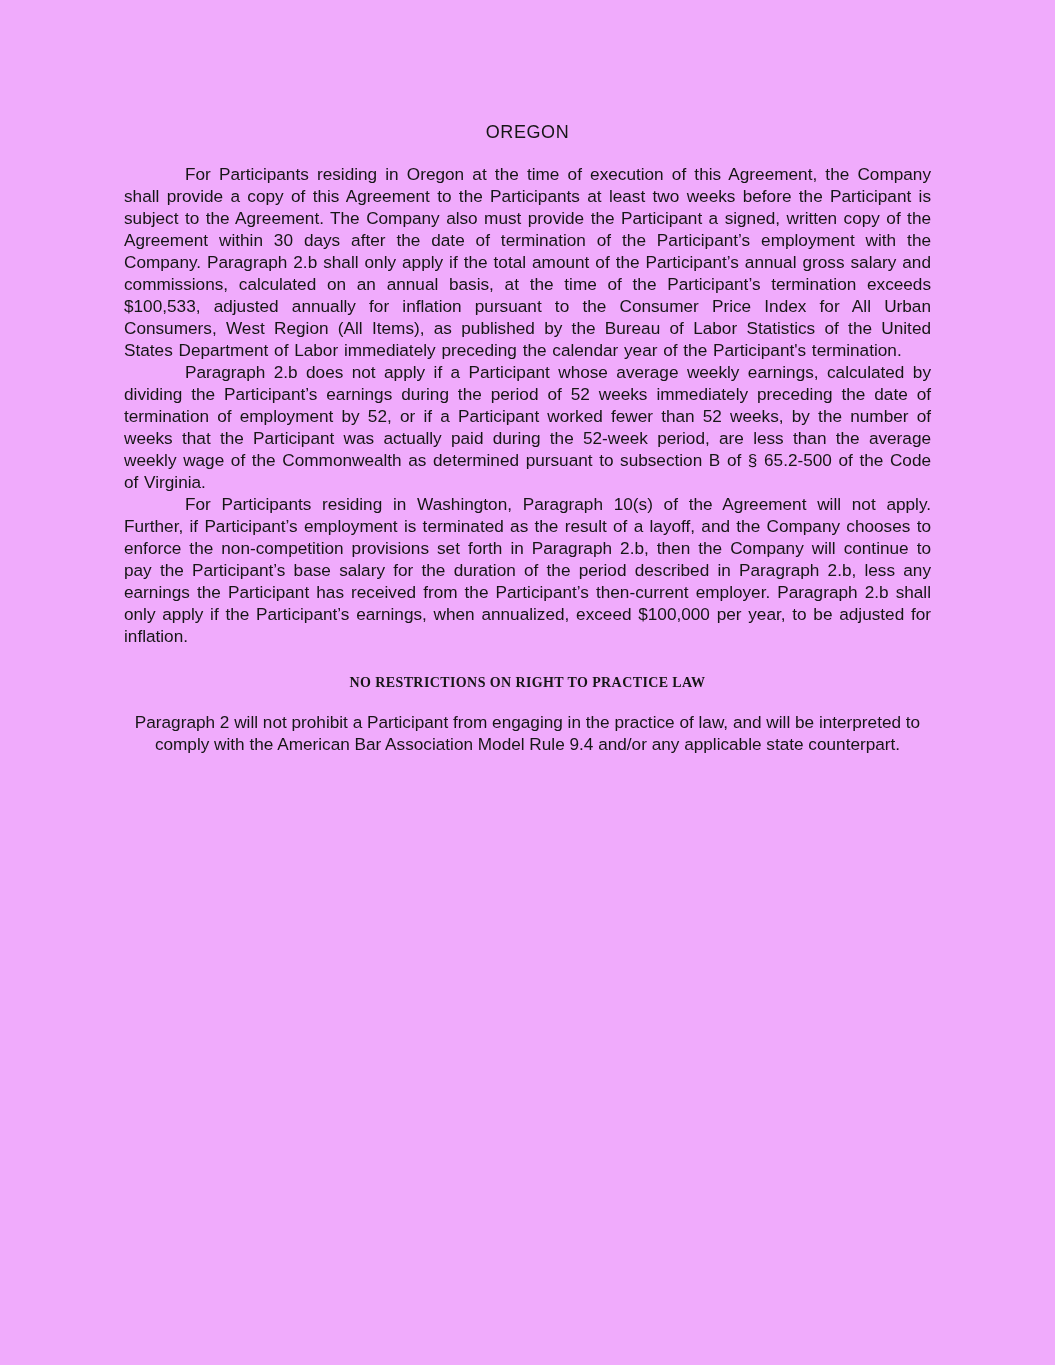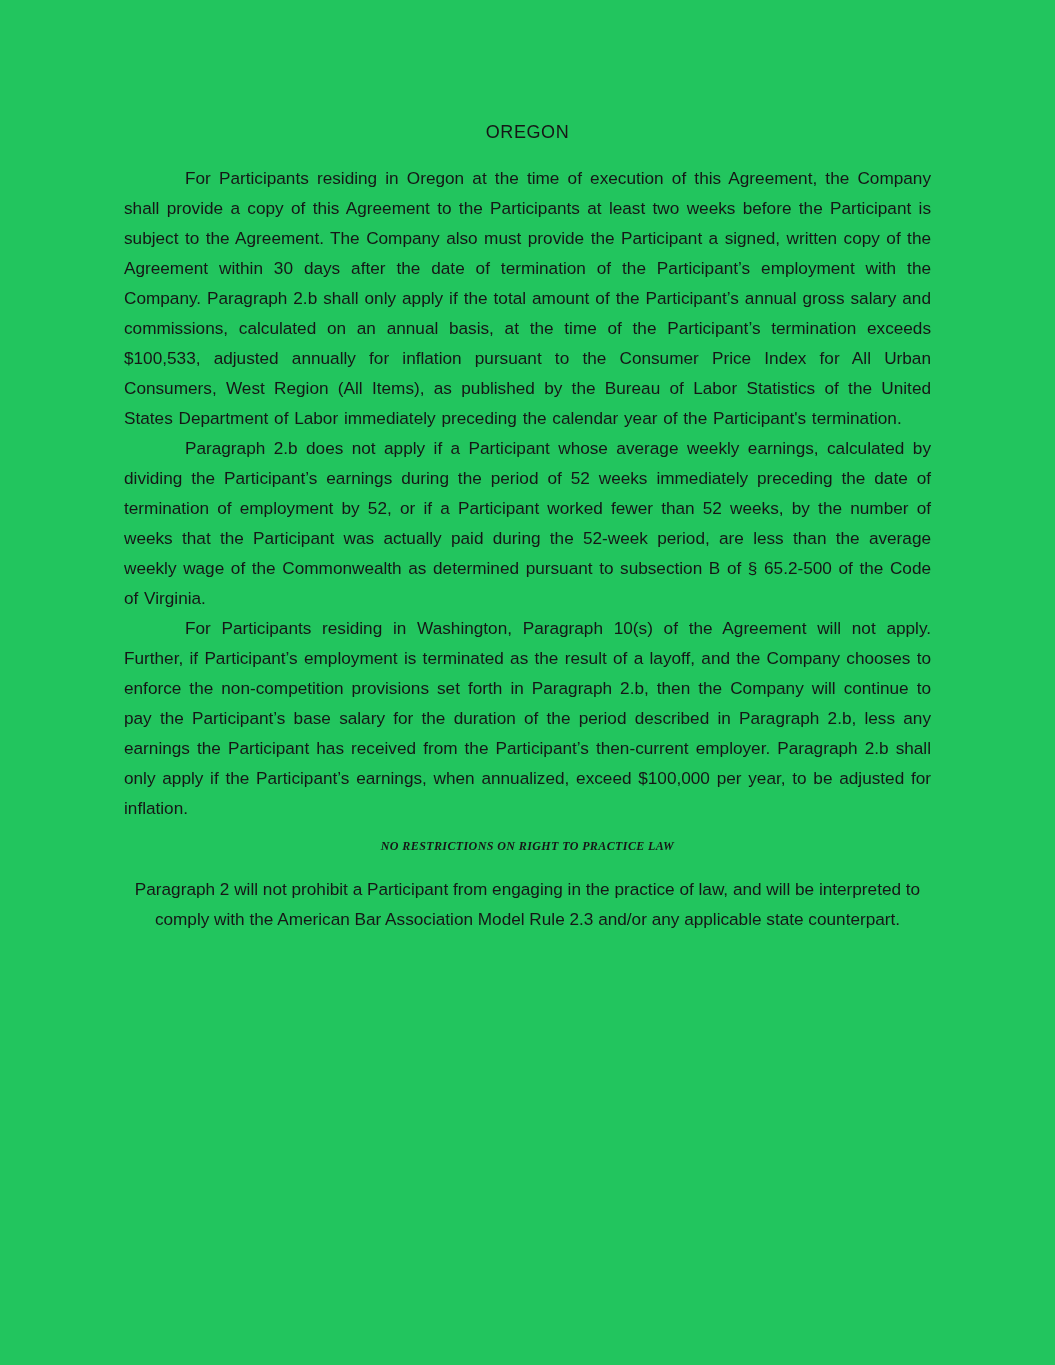--- a/index.html
+++ b/index.html
@@ -11,21 +11,21 @@
     width: 1055px;
     height: 1365px;
     font-family: "Liberation Sans", sans-serif;
     color: #151515;
     -webkit-font-smoothing: antialiased;
   }
   .page {
     position: relative;
     width: 1055px;
     height: 1365px;
-    background: #22c55e;
+    background: #f0abfc;
     overflow: hidden;
   }
   .content {
     position: absolute;
     left: 124px;
     top: 122px;
     width: 807px;
   }
   .section-heading {
     font-size: 18px;
@@ -33,35 +33,34 @@
     letter-spacing: 0.6px;
     text-align: center;
     margin: 36px 0 20px 0;
     color: #161616;
   }
   .section:first-child .section-heading {
     margin-top: 0;
   }
   .body-para {
     font-size: 17.2px;
-    line-height: 30px;
+    line-height: 22px;
     text-align: justify;
     text-indent: 61px;
     margin: 0;
     color: #161616;
     word-spacing: 1px;
   }
   .section-law .section-heading {
     font-family: "Liberation Serif", serif;
     font-weight: 700;
-    font-size: 12px;
+    font-size: 14px;
     letter-spacing: 0.4px;
-    margin-top: 16px;
+    margin-top: 28px;
     margin-bottom: 20px;
-    font-style: italic;
   }
   .section-law .body-para {
     text-align: center;
     text-indent: 0;
     word-spacing: normal;
   }
 </style>
 </head>
 <body>
 
@@ -76,17 +75,17 @@
     <div class="section">
       <p class="body-para">Paragraph 2.b does not apply if a Participant whose average weekly earnings, calculated by dividing the Participant’s earnings during the period of 52 weeks immediately preceding the date of termination of employment by 52, or if a Participant worked fewer than 52 weeks, by the number of weeks that the Participant was actually paid during the 52-week period, are less than the average weekly wage of the Commonwealth as determined pursuant to subsection B of § 65.2-500 of the Code of Virginia.</p>
     </div>
 
     <div class="section">
       <p class="body-para">For Participants residing in Washington, Paragraph 10(s) of the Agreement will not apply. Further, if Participant’s employment is terminated as the result of a layoff, and the Company chooses to enforce the non-competition provisions set forth in Paragraph 2.b, then the Company will continue to pay the Participant’s base salary for the duration of the period described in Paragraph 2.b, less any earnings the Participant has received from the Participant’s then-current employer. Paragraph 2.b shall only apply if the Participant’s earnings, when annualized, exceed $100,000 per year, to be adjusted for inflation.</p>
     </div>
 
     <div class="section section-law">
       <h2 class="section-heading">NO RESTRICTIONS ON RIGHT TO PRACTICE LAW</h2>
-      <p class="body-para">Paragraph 2 will not prohibit a Participant from engaging in the practice of law, and will be interpreted to comply with the American Bar Association Model Rule 2.3 and/or any applicable state counterpart.</p>
+      <p class="body-para">Paragraph 2 will not prohibit a Participant from engaging in the practice of law, and will be interpreted to comply with the American Bar Association Model Rule 9.4 and/or any applicable state counterpart.</p>
     </div>
 
   </div>
 </div>
 
 </body></html>

